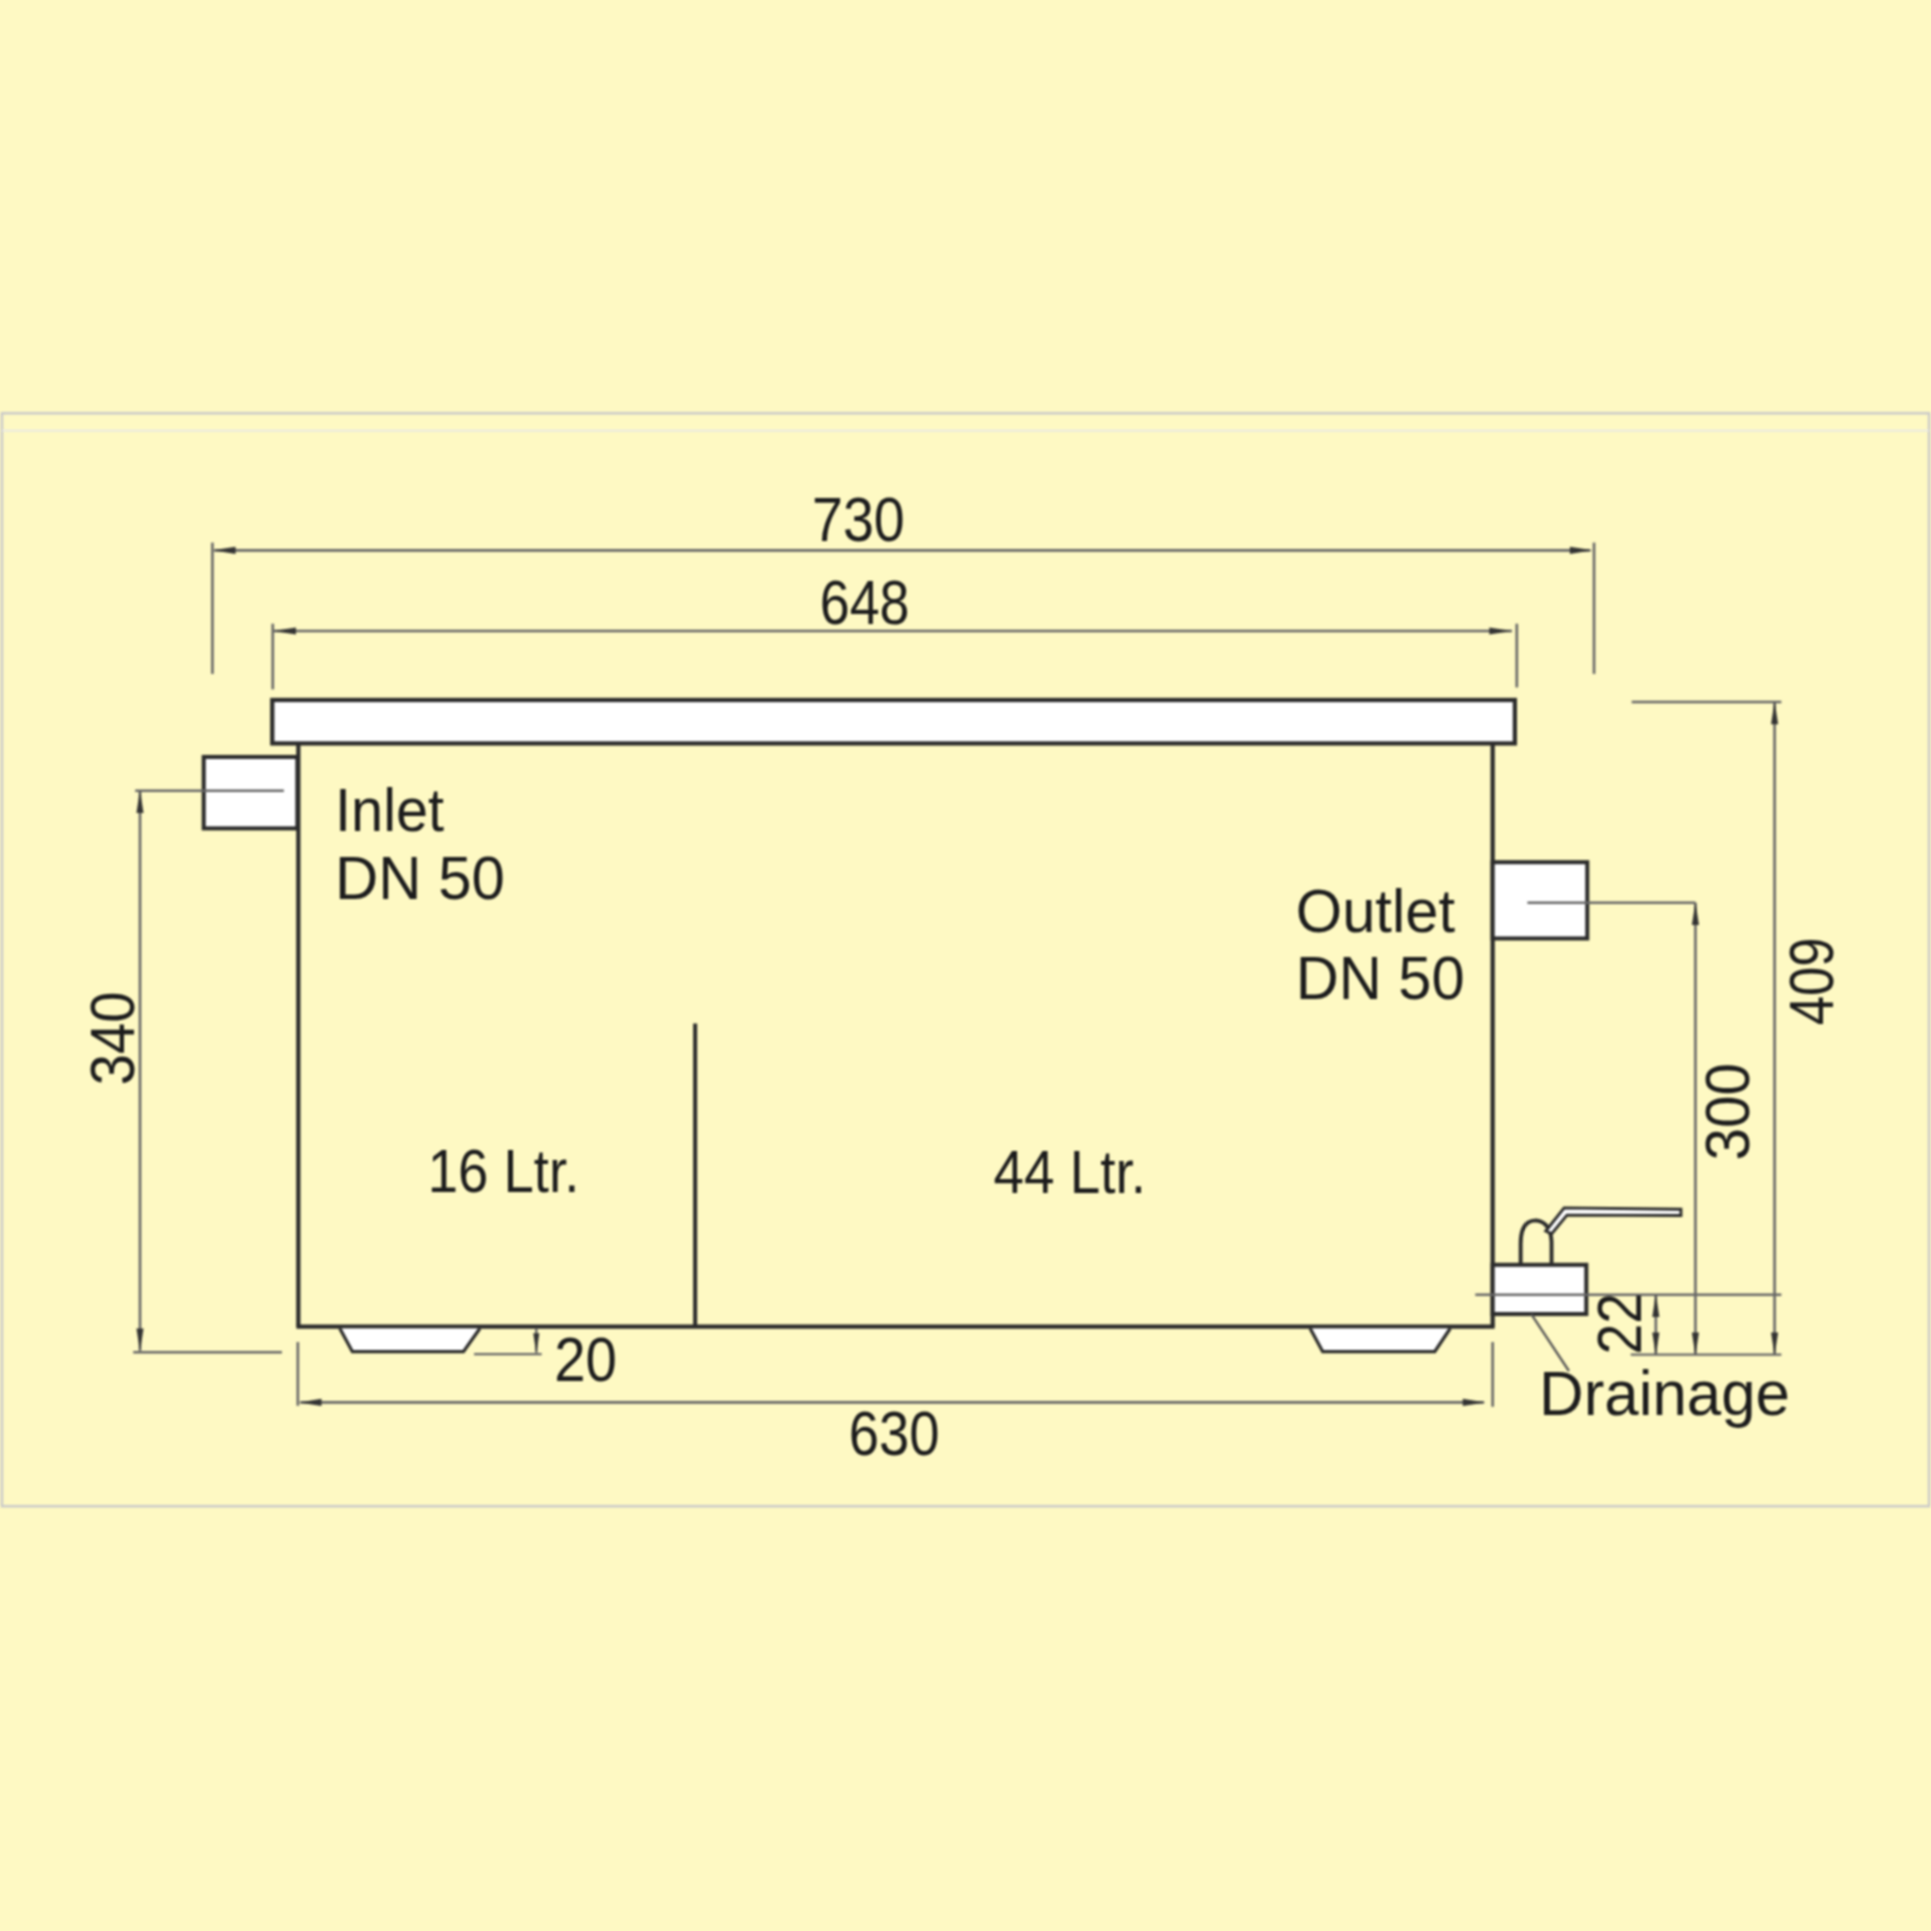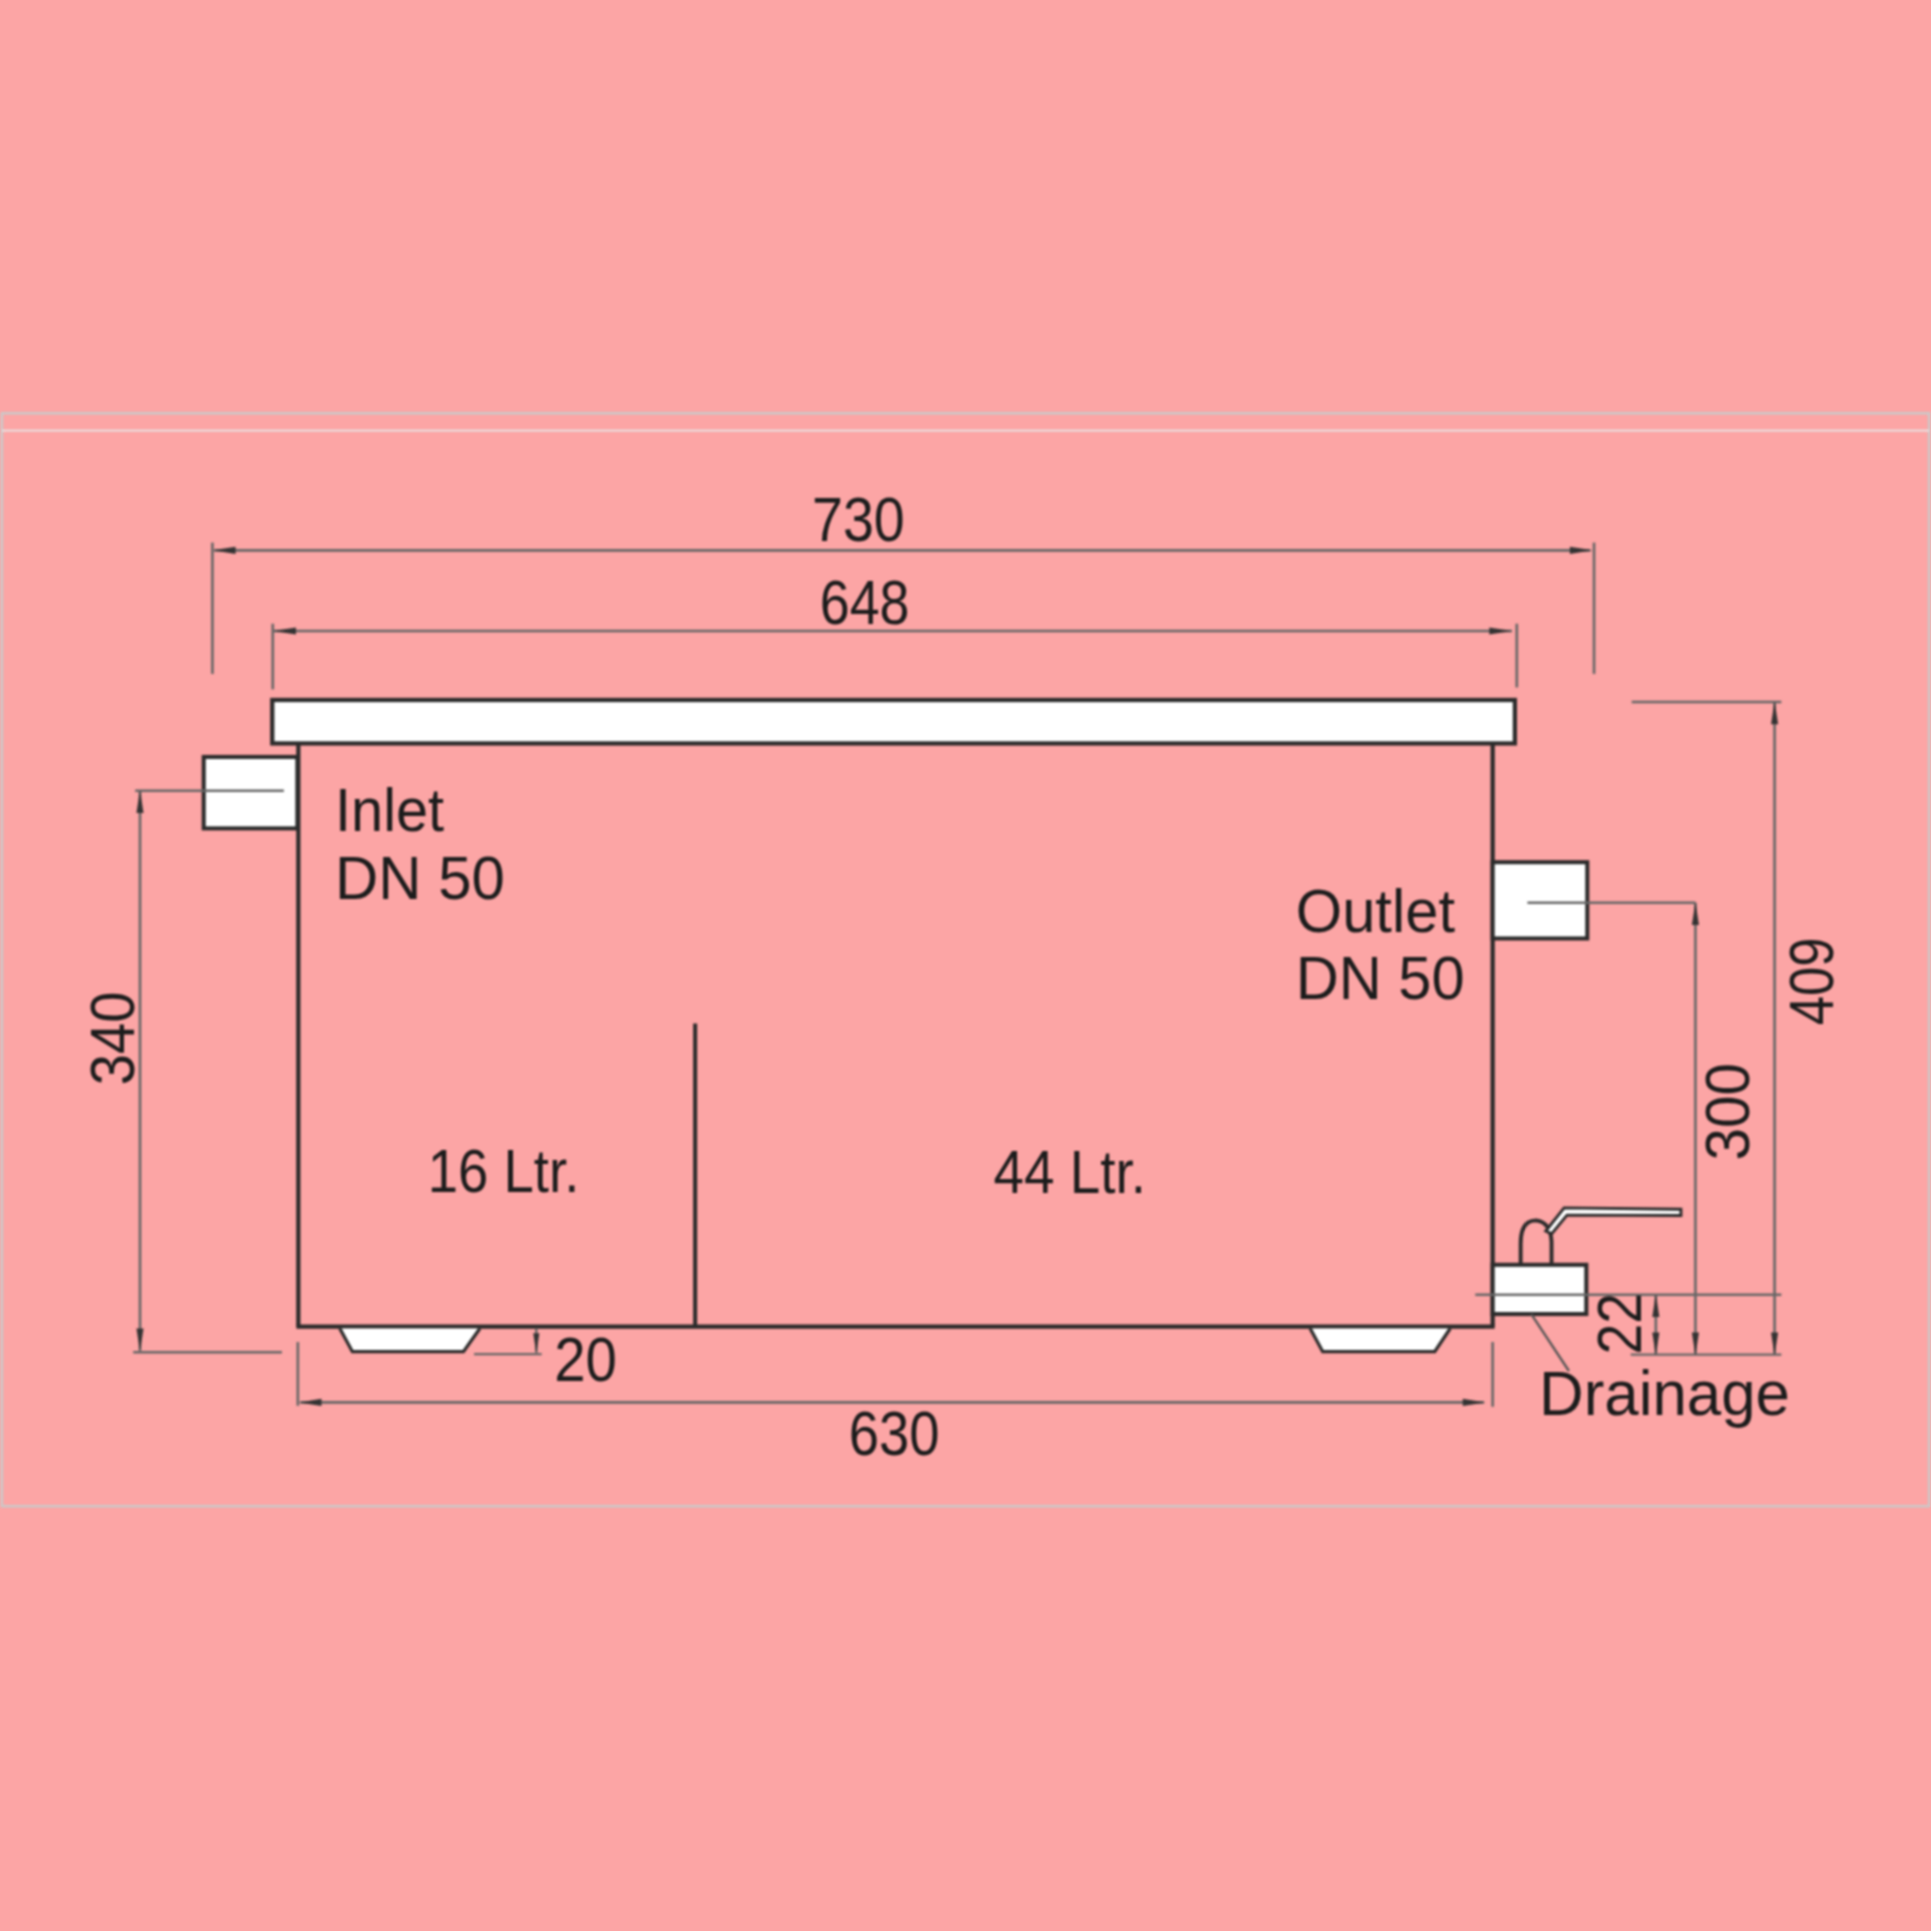--- a/index.html
+++ b/index.html
@@ -1,16 +1,16 @@
 <!DOCTYPE html>
 <html><head>
 <meta charset="utf-8">
 <style>
   html,body{margin:0;padding:0;background:#ffffff;}
-  .page{position:relative;width:1931px;height:1931px;background:#fca5a5;overflow:hidden;}
+  .page{position:relative;width:1931px;height:1931px;background:#fef9c3;overflow:hidden;}
   svg{position:absolute;left:0;top:0;}
   text{font-family:"Liberation Sans", sans-serif;fill:#1c1c1c;}
 </style>
 </head>
 <body>
 <div class="page">
 <svg width="1931" height="1931" viewBox="0 0 2000 2000" style="filter:blur(0.8px)">
 
   <g>
     <rect x="2" y="428" width="1996" height="1132" fill="none" stroke="#c9c9c9" stroke-width="2.5"></rect>

